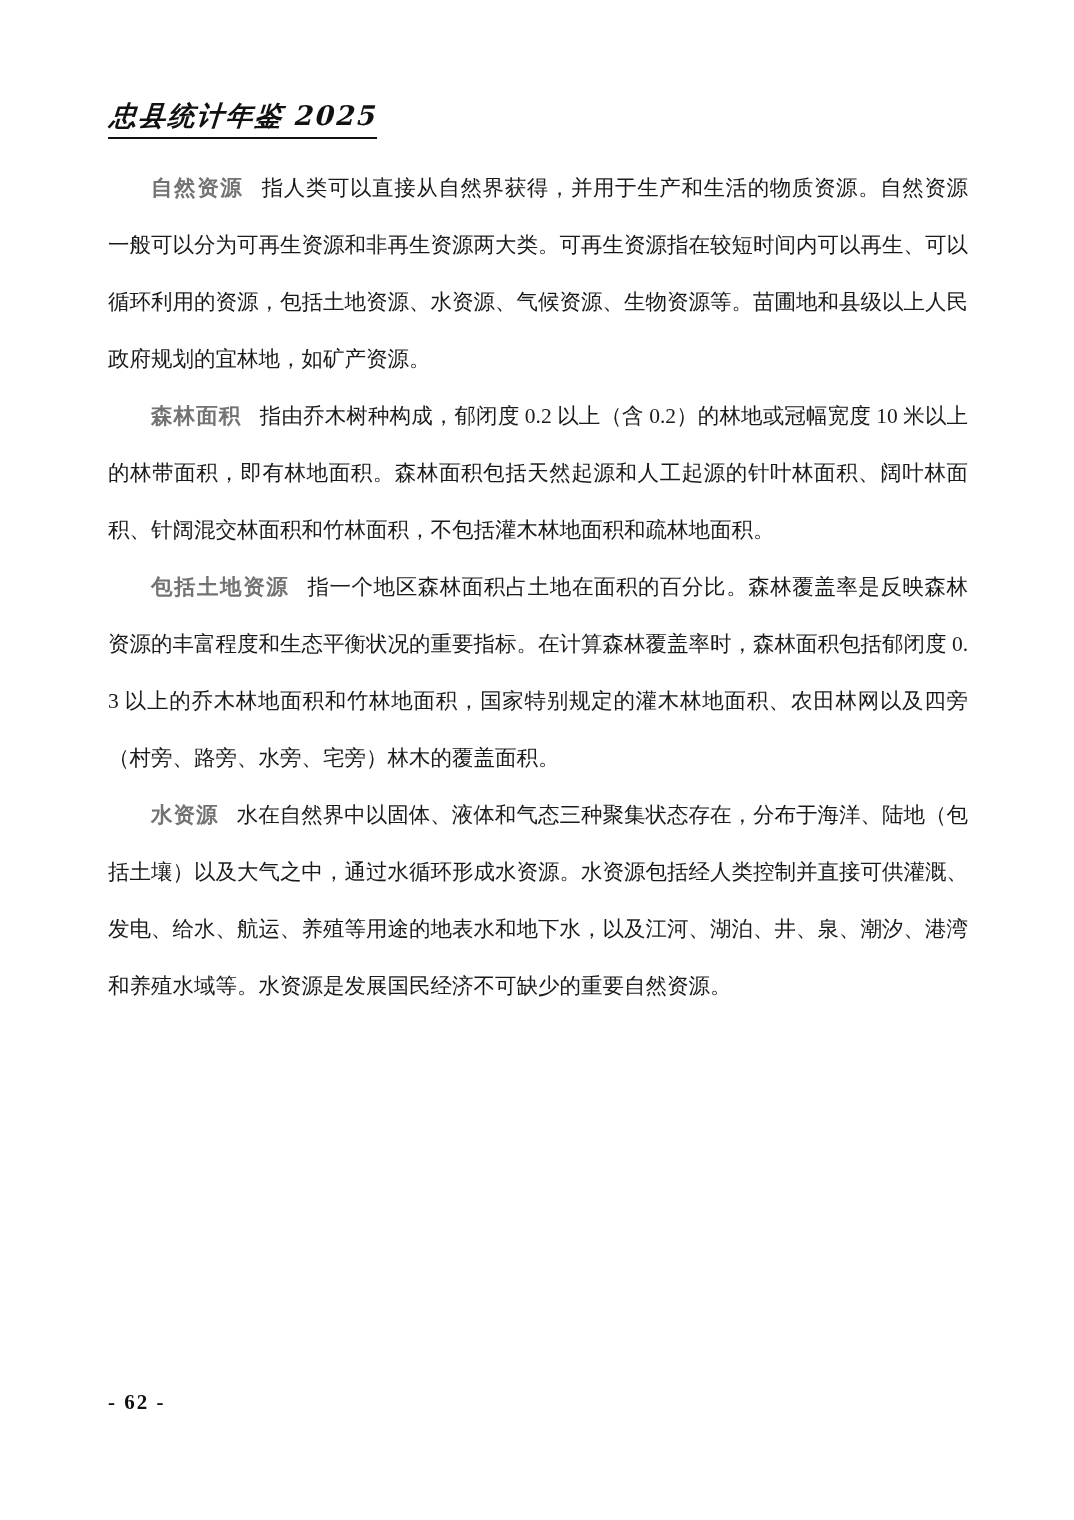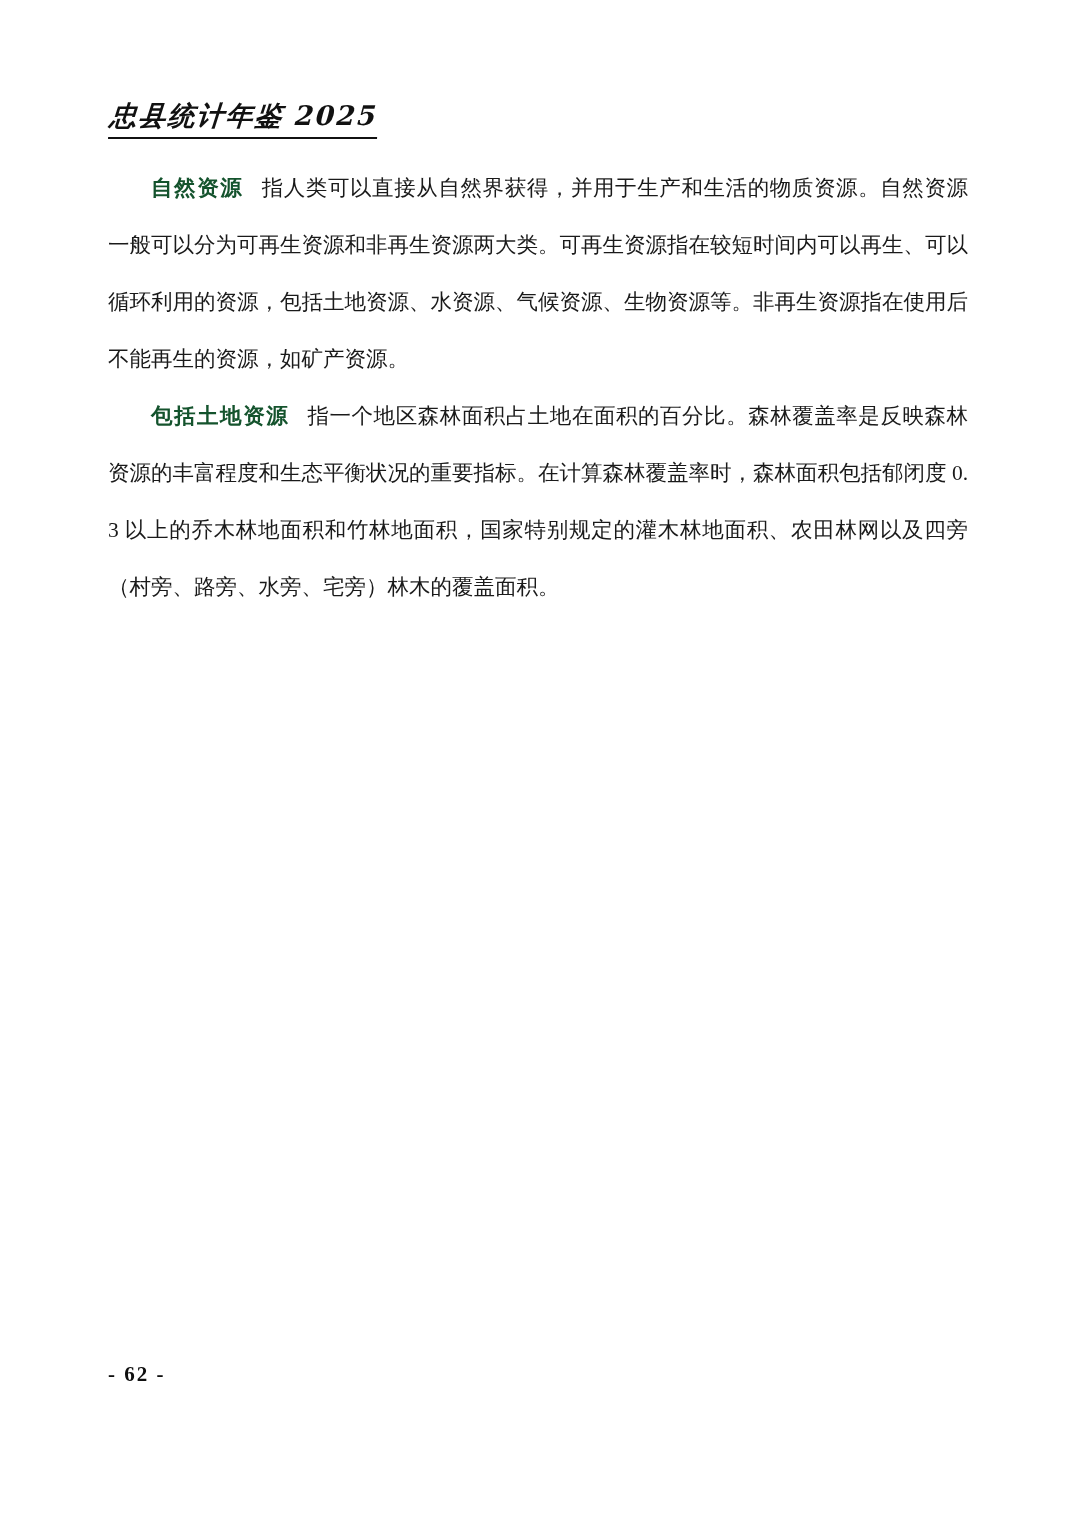--- a/index.html
+++ b/index.html
@@ -44,47 +44,53 @@
     text-justify: inter-ideograph;
     color: #1a1a1a;
   }
   .doc-body p {
     margin: 0;
     text-indent: 2em;
     word-break: break-all;
   }
   .term {
     font-weight: bold;
-    color: #14532d;
+    color: #737373;
     margin-right: 0.85em;
     letter-spacing: 1px;
   }
   .page-footer {
     position: absolute;
     left: 108px;
-    top: 1362px;
+    top: 1390px;
     font-size: 21px;
     font-weight: bold;
     letter-spacing: 2px;
     color: #0f0f0f;
   }
 </style>
 </head>
 <body>
 
 <div class="page">
 
   <div class="doc-header">
     <span class="doc-title">忠县统计年鉴 2025</span>
   </div>
 
   <div class="doc-body">
     <p>
-      <span class="term">自然资源</span><span>指人类可以直接从自然界获得，并用于生产和生活的物质资源。自然资源一般可以分为可再生资源和非再生资源两大类。可再生资源指在较短时间内可以再生、可以循环利用的资源，包括土地资源、水资源、气候资源、生物资源等。非再生资源指在使用后不能再生的资源，如矿产资源。</span>
+      <span class="term">自然资源</span><span>指人类可以直接从自然界获得，并用于生产和生活的物质资源。自然资源一般可以分为可再生资源和非再生资源两大类。可再生资源指在较短时间内可以再生、可以循环利用的资源，包括土地资源、水资源、气候资源、生物资源等。苗圃地和县级以上人民政府规划的宜林地，如矿产资源。</span>
+    </p>
+    <p>
+      <span class="term">森林面积</span><span>指由乔木树种构成，郁闭度 0.2 以上（含 0.2）的林地或冠幅宽度 10 米以上的林带面积，即有林地面积。森林面积包括天然起源和人工起源的针叶林面积、阔叶林面积、针阔混交林面积和竹林面积，不包括灌木林地面积和疏林地面积。</span>
     </p>
     <p>
       <span class="term">包括土地资源</span><span>指一个地区森林面积占土地在面积的百分比。森林覆盖率是反映森林资源的丰富程度和生态平衡状况的重要指标。在计算森林覆盖率时，森林面积包括郁闭度 0.3 以上的乔木林地面积和竹林地面积，国家特别规定的灌木林地面积、农田林网以及四旁（村旁、路旁、水旁、宅旁）林木的覆盖面积。</span>
+    </p>
+    <p>
+      <span class="term">水资源</span><span>水在自然界中以固体、液体和气态三种聚集状态存在，分布于海洋、陆地（包括土壤）以及大气之中，通过水循环形成水资源。水资源包括经人类控制并直接可供灌溉、发电、给水、航运、养殖等用途的地表水和地下水，以及江河、湖泊、井、泉、潮汐、港湾和养殖水域等。水资源是发展国民经济不可缺少的重要自然资源。</span>
     </p>
   </div>
 
   <div class="page-footer">- 62 -</div>
 
 </div>
 
 </body></html>

